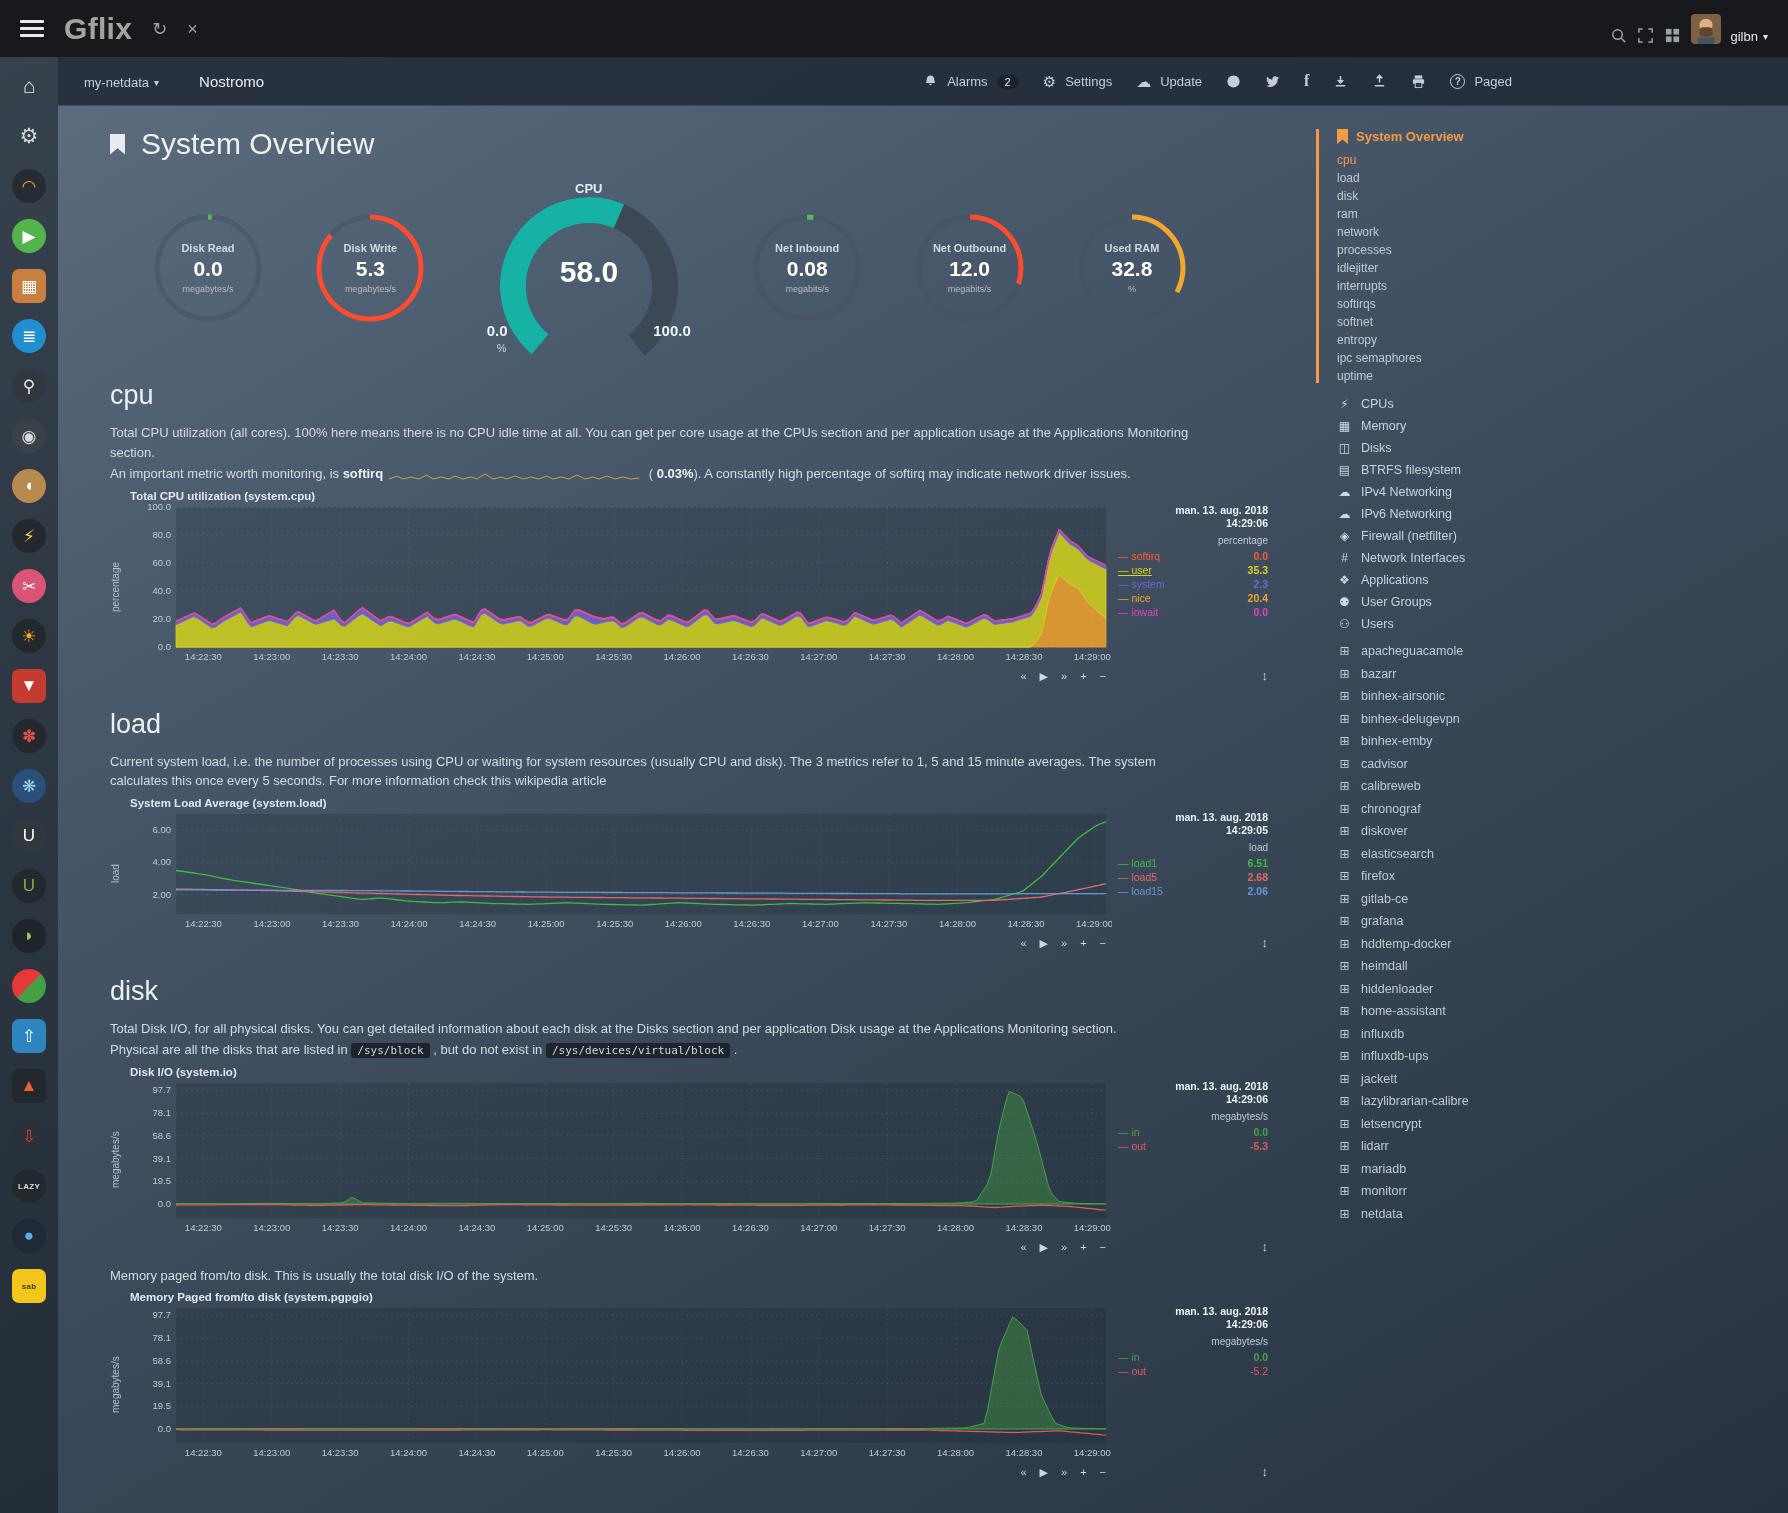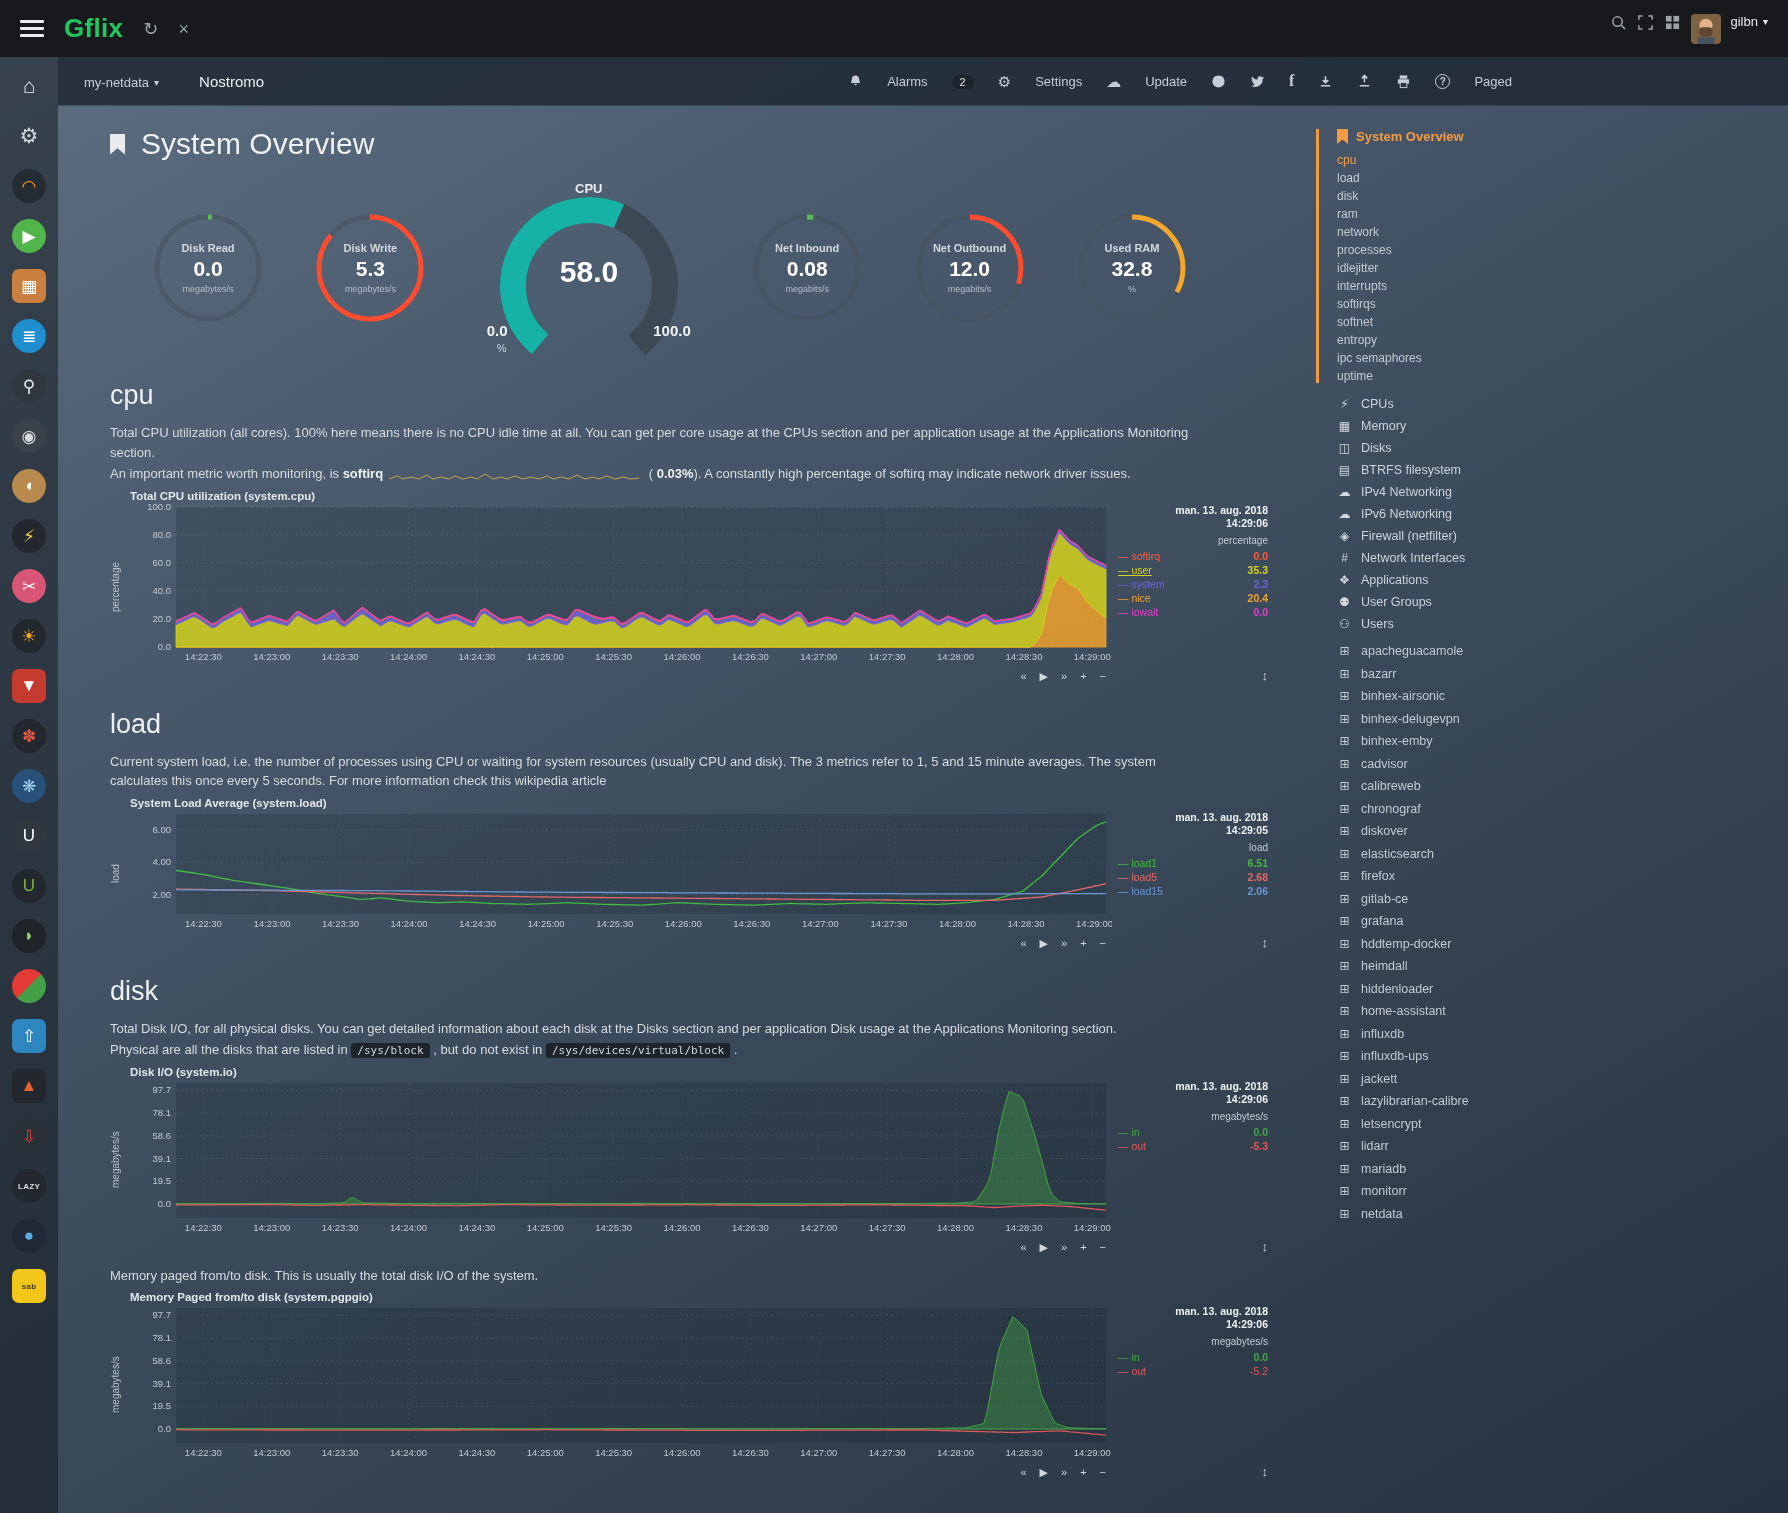--- a/index.html
+++ b/index.html
@@ -3,40 +3,40 @@
 <meta charset="utf-8">
 <style>
 *{margin:0;padding:0;box-sizing:border-box}
 html,body{width:1788px;height:1513px;overflow:hidden}
 body{font-family:"Liberation Sans","DejaVu Sans",sans-serif;color:#d8dde2;
 background:linear-gradient(150deg,#5f7082 0%,#4a5a6d 28%,#394858 58%,#273240 100%)}
 
 .topbar{height:57px;background:#17191c;display:flex;align-items:center;padding:0 20px;gap:20px}
 .hamburger{width:24px;cursor:pointer;display:flex;flex-direction:column;gap:4px}
 .hamburger span{display:block;height:3px;background:#e8eaec;border-radius:1px}
-.brand{font-size:26px;font-weight:bold;color:#22c55e;letter-spacing:.3px}
+.brand{font-size:30px;font-weight:bold;color:#a3a3a3;letter-spacing:.3px}
 .tb-icon{color:#9aa2a9;font-size:18px;line-height:1;cursor:pointer;display:flex;align-items:center}
 .tb-icon svg{width:17px;height:17px}
-.topbar-right{margin-left:auto;display:flex;align-items:flex-start;gap:10px}
+.topbar-right{margin-left:auto;display:flex;align-items:flex-end;gap:10px}
 .avatar{width:30px;height:30px;border-radius:4px;overflow:hidden;flex:none}
 .username{color:#e8eaed;font-size:13px;display:flex;align-items:center;gap:5px}
 
 .shell{display:flex;height:1456px}
 .iconbar{width:58px;background:rgba(16,21,26,.5);display:flex;flex-direction:column;align-items:center;padding-top:12px;gap:16px;overflow:hidden;flex:none}
 .app-tile{width:34px;height:34px;flex:none;display:flex;align-items:center;justify-content:center;font-size:17px;border-radius:7px;cursor:pointer}
 .app-tile.round{border-radius:50%}
 .app-tile.tiny{font-size:8px;font-weight:bold;letter-spacing:.3px}
 .main-col{flex:1;display:flex;flex-direction:column;min-width:0}
 
 .nd-nav{height:48px;background:rgba(32,42,54,.88);box-shadow:0 1px 0 rgba(0,0,0,.25);display:flex;align-items:center;padding:0 28px 0 26px;font-size:13px;color:#c6cdd4;flex:none}
 .nd-left{display:flex;align-items:baseline;gap:40px}
 .nd-server{cursor:pointer;display:flex;align-items:center;gap:5px}
 .nd-host{font-size:15px;color:#e9edf0}
 .nd-right{margin-left:auto;display:flex;align-items:center;gap:24px;padding-right:248px}
-.nd-item{display:flex;align-items:flex-end;gap:24px;cursor:pointer;color:#c6cdd4}
+.nd-item{display:flex;align-items:flex-end;gap:9px;cursor:pointer;color:#c6cdd4}
 .nd-item svg{width:15px;height:15px;fill:currentColor}
 .gicon{font-size:15px;line-height:1}
 .badge{background:#1d232a;border-radius:10px;padding:1px 8px;font-size:11px;color:#dfe3e7}
 .qcirc{width:15px;height:15px;border:1.4px solid currentColor;border-radius:50%;display:inline-flex;align-items:center;justify-content:center;font-size:10px;font-weight:bold}
 .fb{font-family:"Liberation Serif",serif;font-weight:bold;font-size:16px;line-height:1}
 .caret{font-size:10px}
 
 .content-row{flex:1;display:flex;overflow:hidden;min-height:0}
 .content{width:1258px;flex:none;padding:22px 0 0 52px;overflow:hidden}
 .page-head{display:flex;align-items:center;gap:16px}

